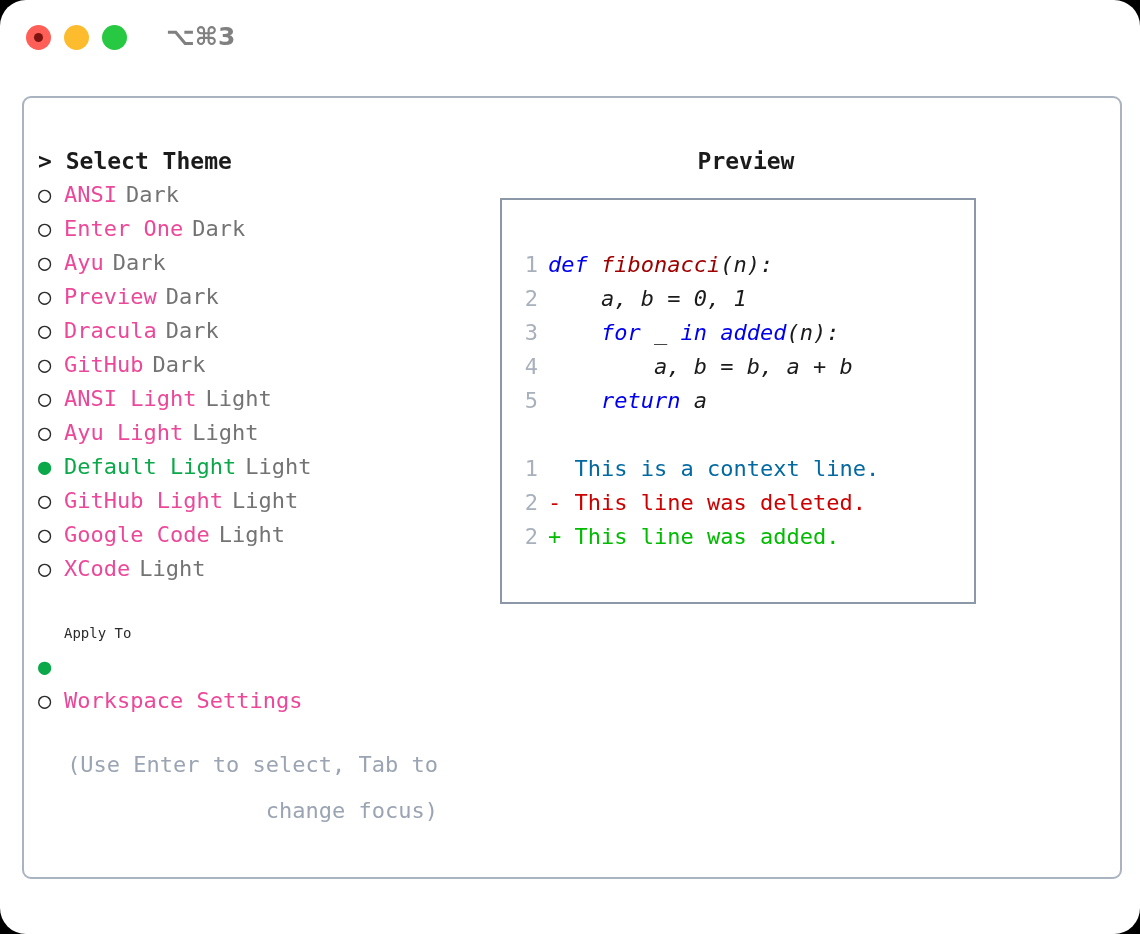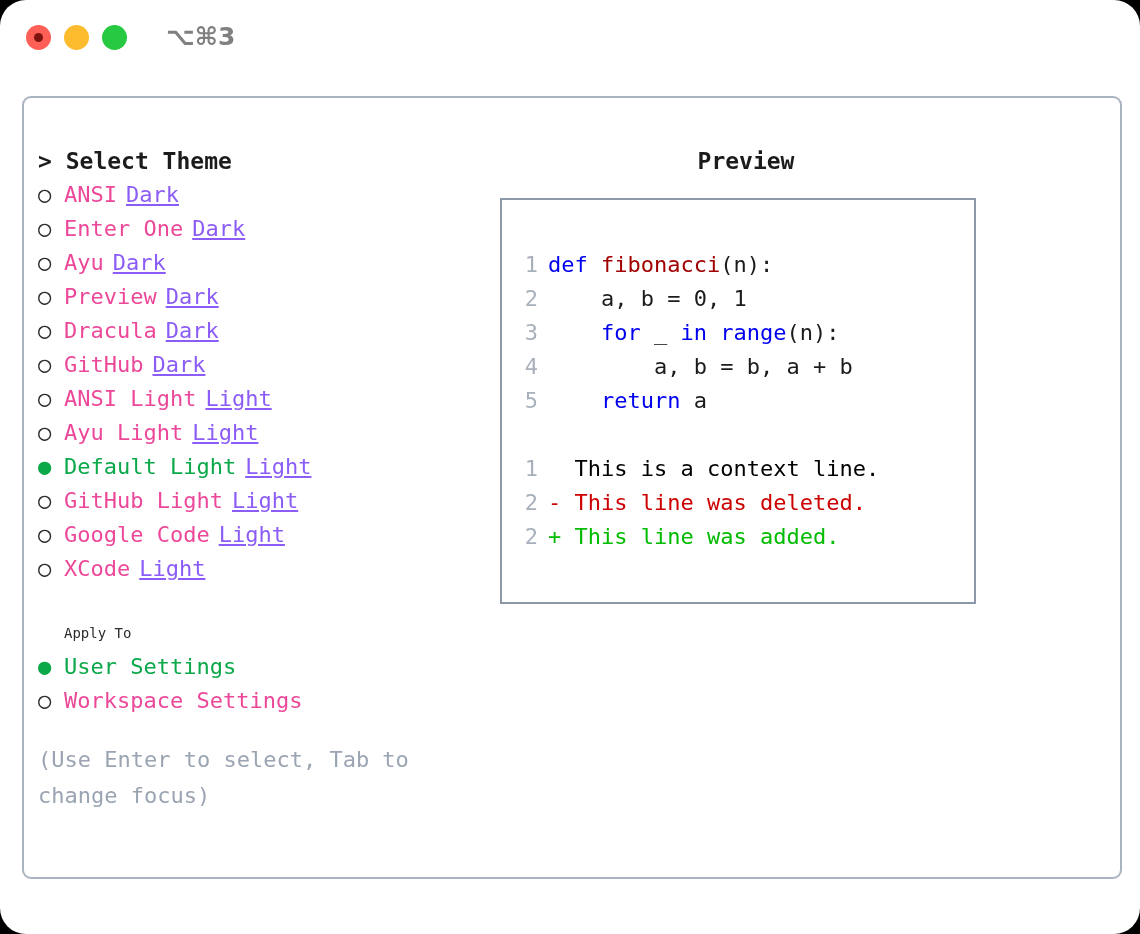--- a/index.html
+++ b/index.html
@@ -110,38 +110,38 @@
     display: inline-block;
     width: 26px;
     flex: 0 0 26px;
     font-size: 22px;
     color: #2b2b2b;
   }
   .bullet.sel { color: #0ba84a; }
   .opt-name { color: #ec4899; }
   .opt-row.selected .opt-name { color: #0ba84a; }
   .opt-kind {
-    color: #8b5cf6;
+    color: #737373;
     margin-left: 9px;
-    text-decoration: underline;
   }
   .subhead {
     font-size: 14px;
     color: #2b2b2b;
     line-height: 34px;
     padding-left: 26px;
     white-space: pre;
   }
   .spacer-lg { height: 30px; }
   .spacer-md { height: 24px; }
   .hint {
     font-size: 22px;
     color: #9aa4b2;
-    line-height: 36px;
+    line-height: 46px;
     width: 400px;
+    text-align: right;
   }
 
   
   .right-col {
     position: absolute;
     left: 476px;
     top: 46px;
     width: 492px;
   }
   .preview-head {
@@ -168,26 +168,26 @@
     white-space: pre;
   }
   .lineno {
     width: 46px;
     flex: 0 0 46px;
     text-align: right;
     color: #a8b0bc;
     padding-right: 10px;
     box-sizing: border-box;
   }
-  .code-text { color: #1b1b1b; }
+  .code-text { color: #1b1b1b; font-style: italic; }
   .tok-kw   { color: #0000ee; }
   .tok-fn   { color: #a00000; }
   .tok-plain{ color: #1b1b1b; }
   .blank-line { height: 34px; }
-  .diff-ctx  { color: #000000; }
+  .diff-ctx  { color: #0369a1; }
   .diff-del  { color: #cc0000; }
   .diff-add  { color: #00bb00; }
 </style>
 </head>
 <body>
 
 <div class="window">
 
   <div class="titlebar">
     <div class="lights">
@@ -217,38 +217,38 @@
           <div class="opt-row"><span class="bullet">○</span><span class="opt-name">GitHub Light</span><span class="opt-kind">Light</span></div>
           <div class="opt-row"><span class="bullet">○</span><span class="opt-name">Google Code</span><span class="opt-kind">Light</span></div>
           <div class="opt-row"><span class="bullet">○</span><span class="opt-name">XCode</span><span class="opt-kind">Light</span></div>
         </div>
 
       <div class="spacer-lg"></div>
 
       <div class="subhead">Apply To</div>
 
       <div id="apply-options">
-          <div class="opt-row selected"><span class="bullet sel">●</span><span class="opt-name">User Settings</span></div>
+          <div class="opt-row selected"><span class="bullet sel">●</span></div>
           <div class="opt-row"><span class="bullet">○</span><span class="opt-name">Workspace Settings</span></div>
         </div>
 
       <div class="spacer-md"></div>
 
       <div class="hint">(Use Enter to select, Tab to change focus)</div>
     </div>
 
     <div class="right-col">
 
       <div class="preview-head">Preview</div>
 
       <div class="codebox">
         <div id="code-lines">
             <div class="code-line"><span class="lineno">1</span><span class="code-text"><span class="tok-kw">def </span><span class="tok-fn">fibonacci</span><span class="tok-plain">(n):</span></span></div>
             <div class="code-line"><span class="lineno">2</span><span class="code-text"><span class="tok-plain">    a, b = 0, 1</span></span></div>
-            <div class="code-line"><span class="lineno">3</span><span class="code-text"><span class="tok-plain">    </span><span class="tok-kw">for</span><span class="tok-plain"> _ </span><span class="tok-kw">in</span><span class="tok-plain"> </span><span class="tok-kw">range</span><span class="tok-plain">(n):</span></span></div>
+            <div class="code-line"><span class="lineno">3</span><span class="code-text"><span class="tok-plain">    </span><span class="tok-kw">for</span><span class="tok-plain"> _ </span><span class="tok-kw">in</span><span class="tok-plain"> </span><span class="tok-kw">added</span><span class="tok-plain">(n):</span></span></div>
             <div class="code-line"><span class="lineno">4</span><span class="code-text"><span class="tok-plain">        a, b = b, a + b</span></span></div>
             <div class="code-line"><span class="lineno">5</span><span class="code-text"><span class="tok-plain">    </span><span class="tok-kw">return</span><span class="tok-plain"> a</span></span></div>
           </div>
         <div class="blank-line"></div>
         <div id="diff-lines">
             <div class="code-line"><span class="lineno">1</span><span class="diff-ctx"> </span><span class="diff-ctx"> This is a context line.</span></div>
             <div class="code-line"><span class="lineno">2</span><span class="diff-del">-</span><span class="diff-del"> This line was deleted.</span></div>
             <div class="code-line"><span class="lineno">2</span><span class="diff-add">+</span><span class="diff-add"> This line was added.</span></div>
           </div>
       </div>

